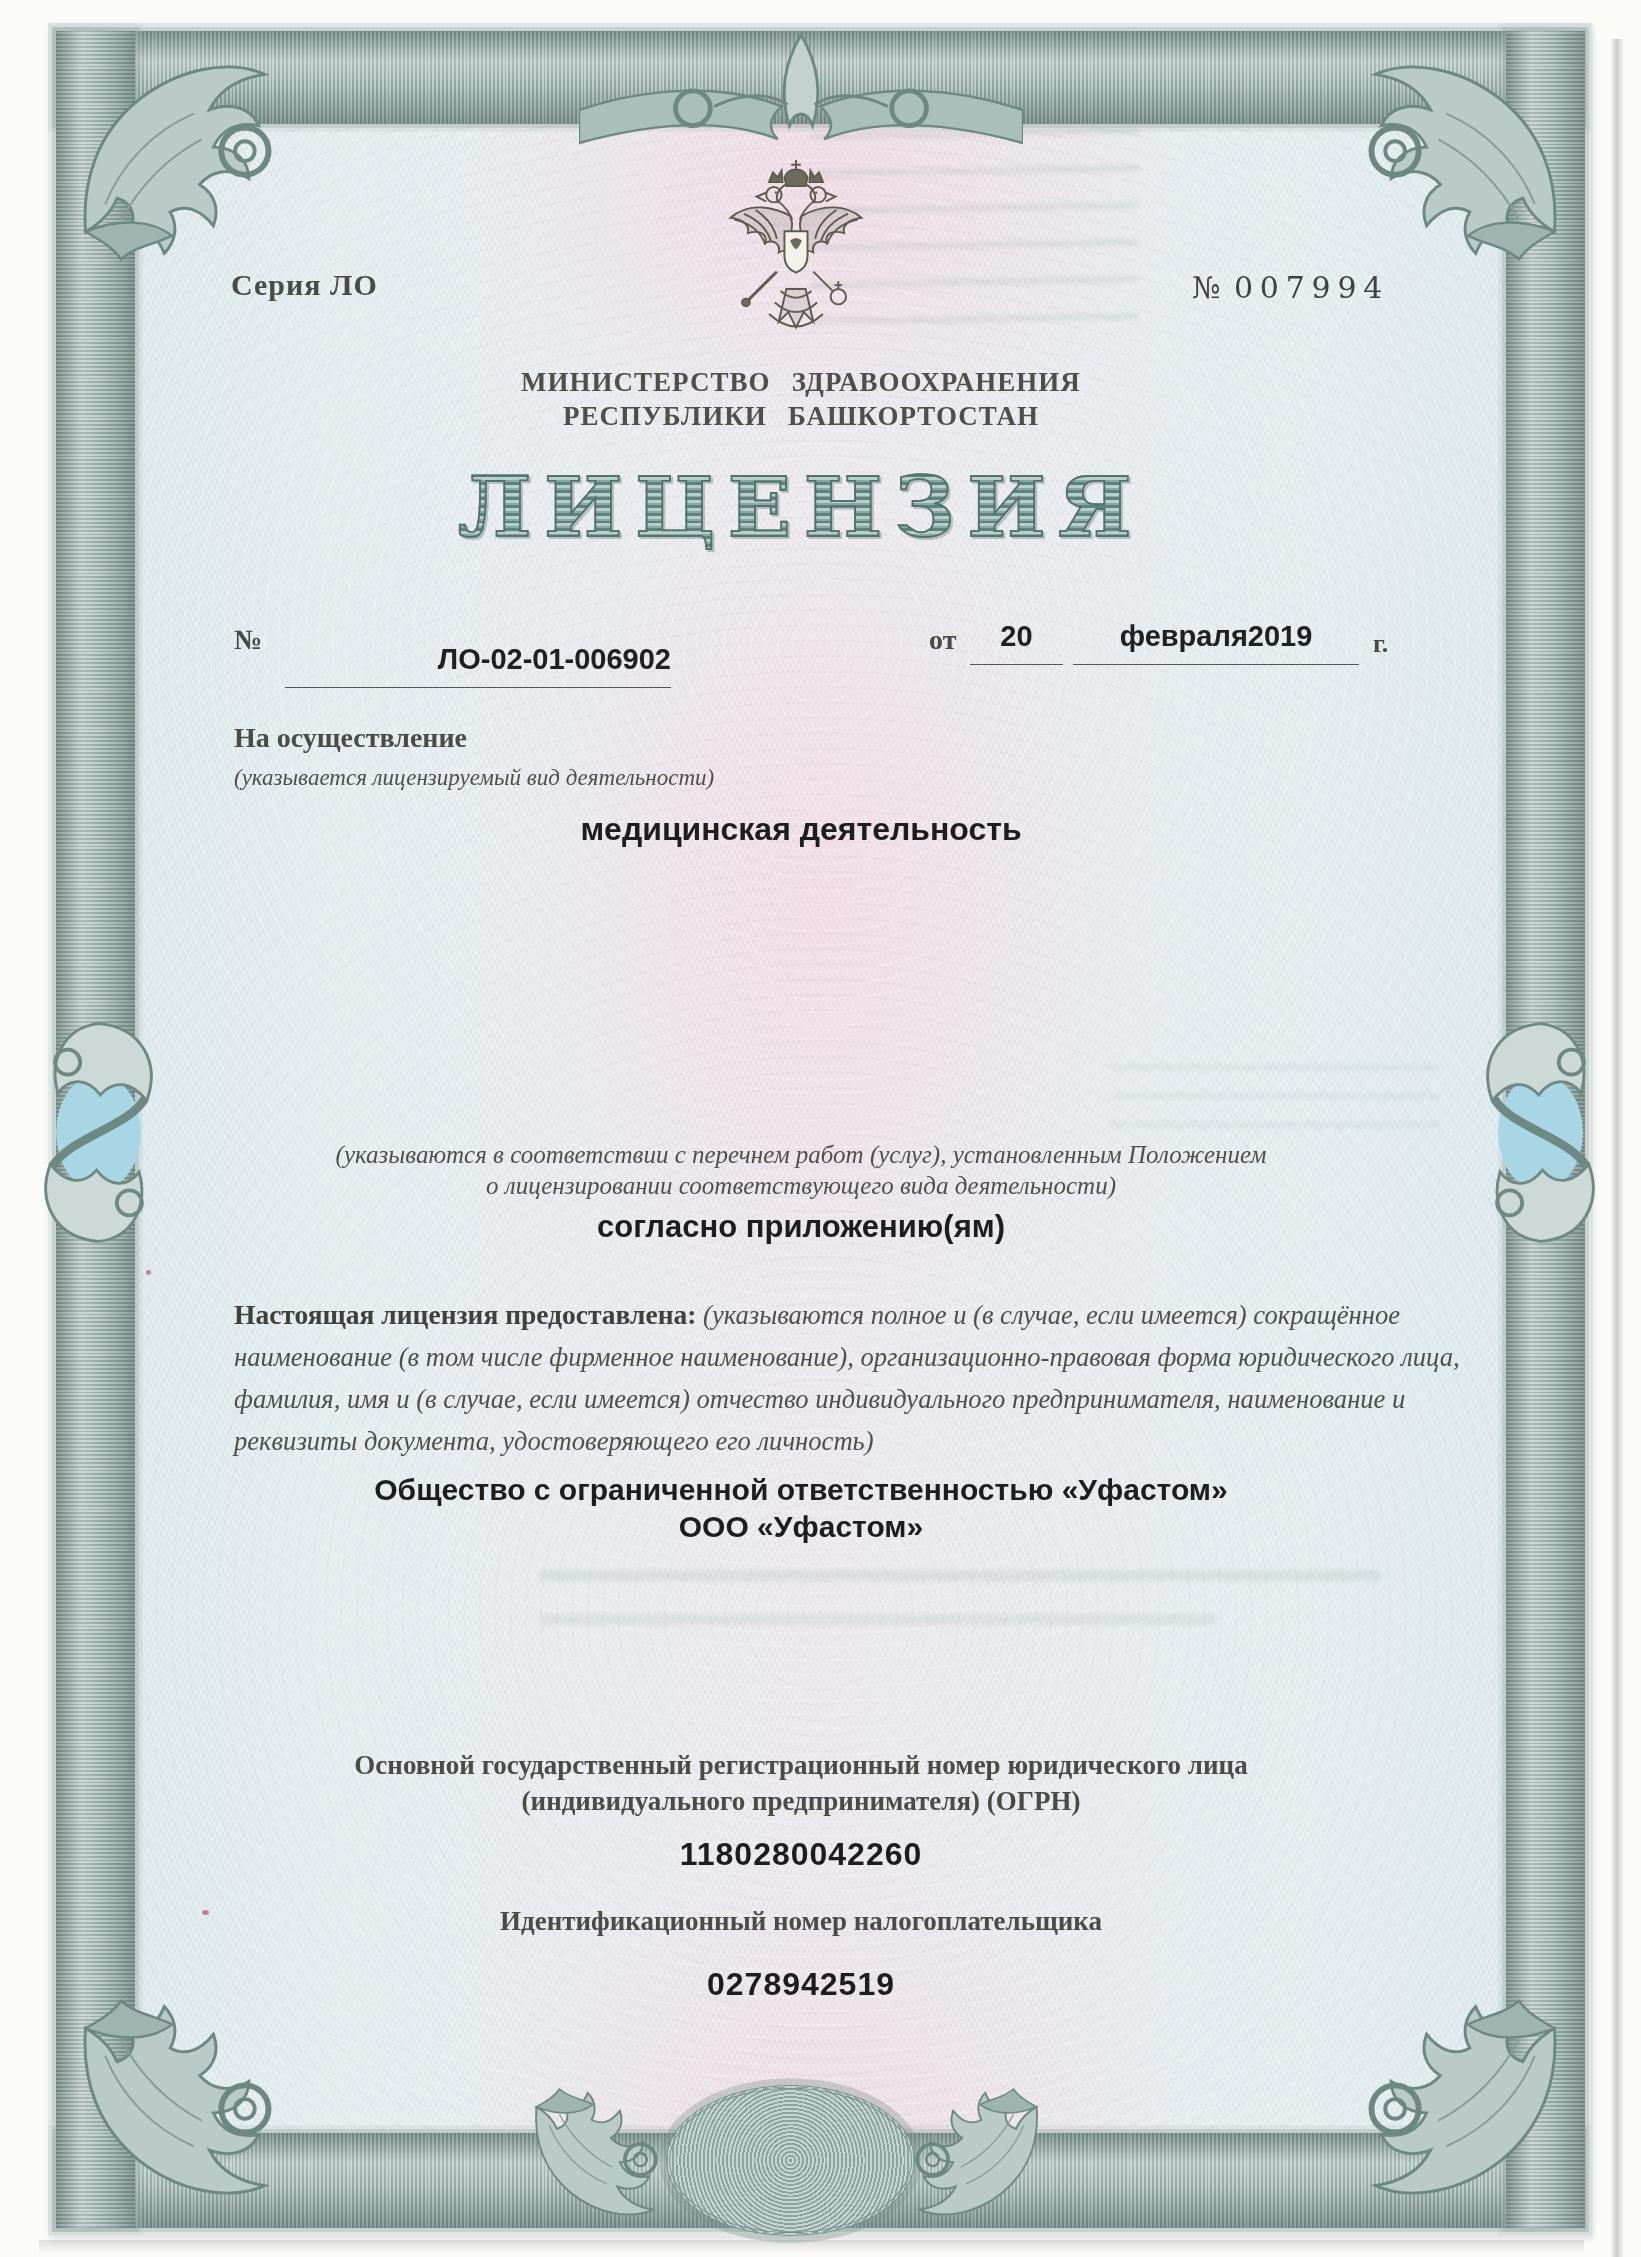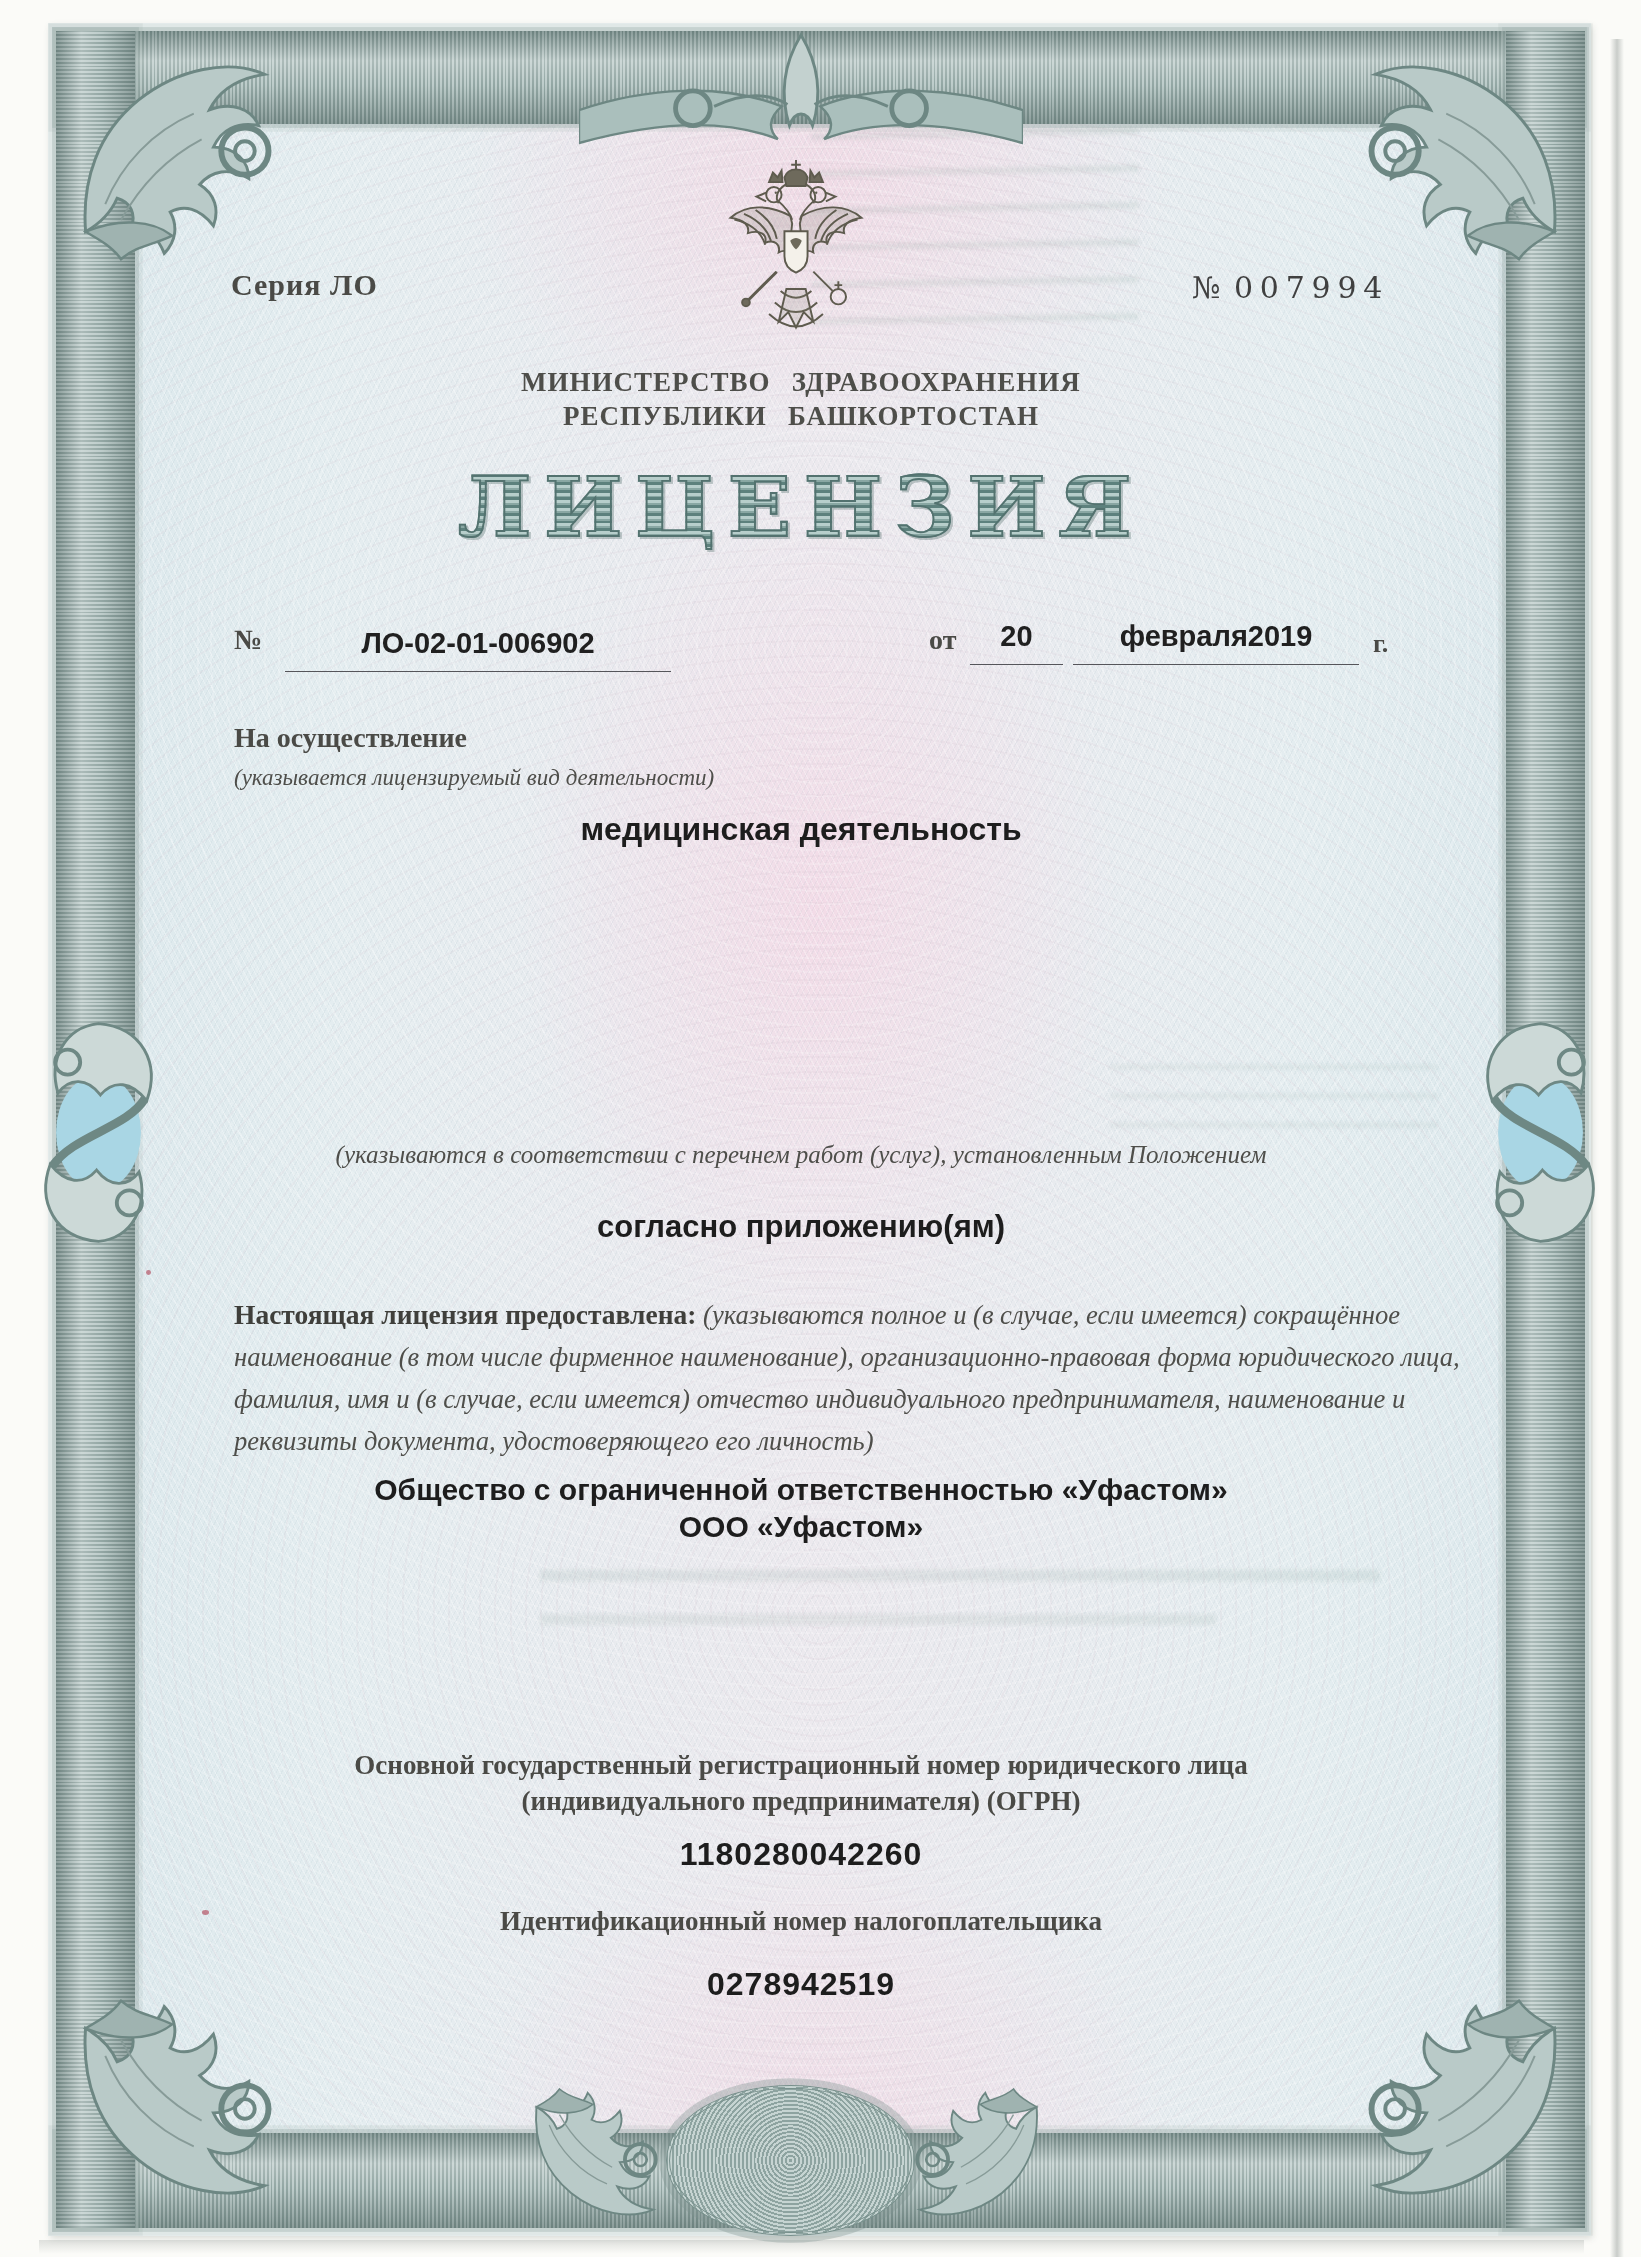--- a/index.html
+++ b/index.html
@@ -93,21 +93,21 @@
     background:repeating-linear-gradient(180deg,#5d817d 0 2.9px,#b7cecb 2.9px 5.8px,#89a7a3 5.8px 7.7px);
     -webkit-background-clip:text;background-clip:text;
     -webkit-text-stroke:1.9px #53726f;
     filter:drop-shadow(2.9px 2.9px 0 rgba(86,112,108,.35));
   }
 
   .licrow .lab{font-size:28px;}
   .fill{font-family:"Liberation Sans",sans-serif;font-weight:bold;font-size:29px;color:#202020;}
   .ubox{border-bottom:1.9px solid #55555a;text-align:center;}
   .no-label{left:186px;top:601px;}
-  .no-value{left:237px;top:604px;width:386px;height:44px;}
+  .no-value{left:237px;top:620px;width:386px;height:44px;text-align:right;}
   .from-label{left:881px;top:601px;}
   .day-box{left:922px;top:597px;width:93px;height:44px;}
   .my-box{left:1025px;top:597px;width:286px;height:44px;display:flex;justify-content:center;}
   .g-suffix{left:1325px;top:606px;font-size:26px;}
 
   .grant-head{left:186px;top:699px;font-size:28px;}
   .grant-hint{left:186px;top:742px;font-size:23px;}
   .activity{top:788px;font-size:32px;}
   .activity-note{top:828px;font-size:29px;line-height:42px;}
 
@@ -268,20 +268,21 @@
       <span class="abs g-suffix serif-b">г.</span>
     </div>
 
     <div class="abs grant-head serif-b">На осуществление</div>
     <div class="abs grant-hint ital">(указывается лицензируемый вид деятельности)</div>
 
     <div class="abs center activity sans-b">медицинская деятельность</div>
 
     <div class="abs center works-hint ital">
       <div>(указываются в соответствии с перечнем работ (услуг), установленным Положением</div>
+      <div>о лицензировании соответствующего вида деятельности)</div>
     </div>
     <div class="abs center per-attach sans-b">согласно приложению(ям)</div>
 
     <div class="abs granted ital">
       <b>Настоящая лицензия предоставлена:</b>
       <span>(указываются полное и (в случае, если имеется) сокращённое наименование (в том числе фирменное наименование), организационно-правовая форма юридического лица, фамилия, имя и (в случае, если имеется) отчество индивидуального предпринимателя, наименование и реквизиты документа, удостоверяющего его личность)</span>
     </div>
 
     <div class="abs center company1 sans-b">Общество с ограниченной ответственностью «Уфастом»</div>
     <div class="abs center company2 sans-b">ООО «Уфастом»</div>

